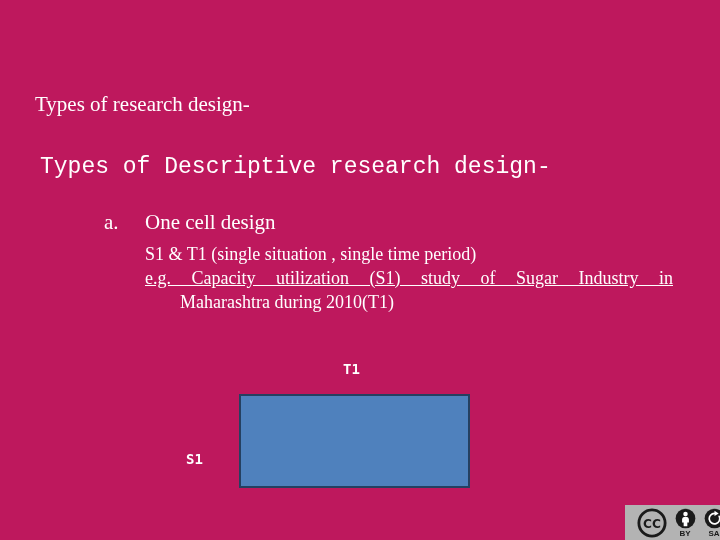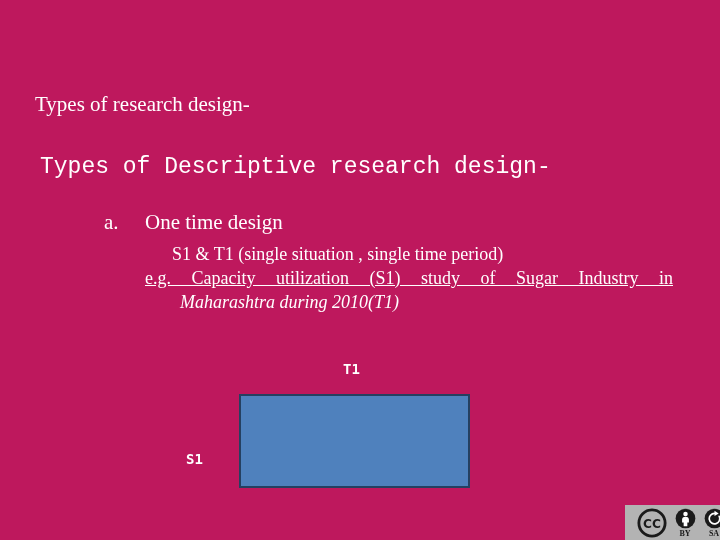--- a/index.html
+++ b/index.html
@@ -67,38 +67,36 @@
     position: absolute;
     left: 145px;
     top: 243px;
     width: 528px;
   }
   .sub-line {
     font-size: 18px;
     line-height: 1.32;
     color: #ffffff;
     white-space: nowrap;
-    margin-left: 27px;
   }
   .sub-line-justified {
     font-size: 18px;
     line-height: 1.32;
     color: #ffffff;
     text-align: justify;
     text-align-last: justify;
     width: 528px;
     text-decoration: underline;
   }
   .sub-line-indent {
     font-size: 18px;
     line-height: 1.32;
     color: #ffffff;
     padding-left: 35px;
     white-space: nowrap;
-    font-style: italic;
   }
 
   
   .diagram {
     position: absolute;
     left: 0;
     top: 0;
     width: 720px;
     height: 540px;
     pointer-events: none;
@@ -156,41 +154,41 @@
     display: flex;
     flex-direction: column;
     align-items: center;
   }
   .cc-item svg {
     width: 21px;
     height: 21px;
     display: block;
   }
   .cc-item-text {
-    font-family: Liberation Serif, serif;
+    font-family: Liberation Sans, sans-serif;
     font-size: 8px;
     font-weight: bold;
     color: #1a1a1a;
     line-height: 9px;
     margin-top: 0px;
   }
 </style>
 </head>
 <body>
 
 <div id="slide">
 
   <div class="heading-1">Types of research design-</div>
 
   <div class="heading-2">Types of Descriptive research design-</div>
 
   <div class="list-item">
     <div class="list-item-row">
       <span class="list-marker">a.</span>
-      <span class="list-label">One time design</span>
+      <span class="list-label">One cell design</span>
     </div>
   </div>
 
   <div class="sub-block">
     <div class="sub-line">S1 &amp; T1 (single situation , single time period)</div>
     <div class="sub-line-justified">e.g.  Capacity  utilization  (S1)  study  of  Sugar  Industry  in</div>
     <div class="sub-line-indent">Maharashtra  during 2010(T1)</div>
   </div>
 
   <div class="diagram">

